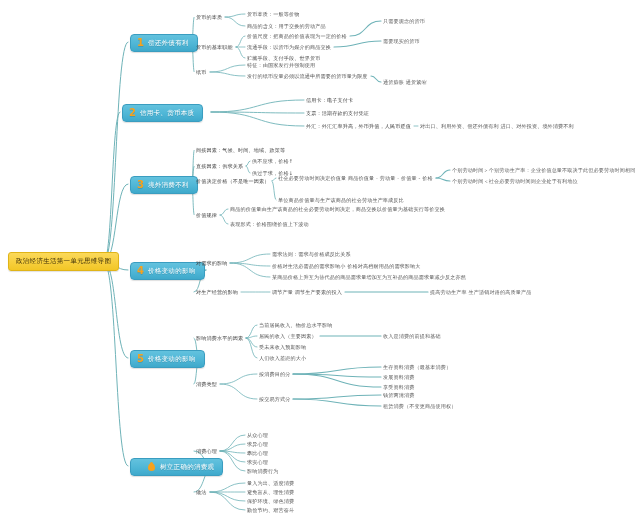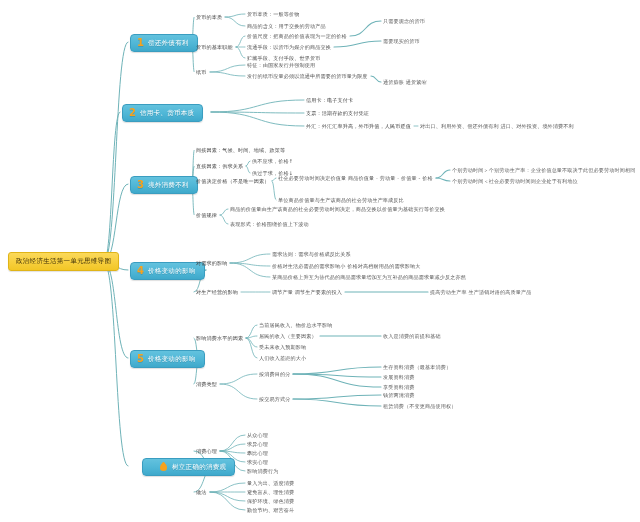--- a/index.html
+++ b/index.html
@@ -212,21 +212,21 @@
     <div class="lab l3" style="left: 259px; top: 344px;">受未来收入预期影响</div>
     <div class="lab l3" style="left: 259px; top: 355px;">人们收入差距的大小</div>
     <div class="lab l2" style="left: 196px; top: 381px;">消费类型</div>
     <div class="lab l3" style="left: 259px; top: 371px;">按消费目的分</div>
     <div class="lab l4" style="left: 383px; top: 364px;">生存资料消费（最基本消费）</div>
     <div class="lab l4" style="left: 383px; top: 374px;">发展资料消费</div>
     <div class="lab l4" style="left: 383px; top: 384px;">享受资料消费</div>
     <div class="lab l3" style="left: 259px; top: 396px;">按交易方式分</div>
     <div class="lab l4" style="left: 383px; top: 392px;">钱货两清消费</div>
     <div class="lab l4" style="left: 383px; top: 403px;">租赁消费（不变更商品使用权）</div>
-    <div class="branch" style="left: 142px; top: 458px; padding-left: 16px;">
+    <div class="branch" style="left: 130px; top: 458px; padding-left: 16px;">
       <span class="flame"></span>
       <span class="blabel">树立正确的消费观</span>
     </div>
     <div class="lab l2" style="left: 196px; top: 448px;">消费心理</div>
     <div class="lab l3" style="left: 247px; top: 432px;">从众心理</div>
     <div class="lab l3" style="left: 247px; top: 441px;">求异心理</div>
     <div class="lab l3" style="left: 247px; top: 450px;">攀比心理</div>
     <div class="lab l3" style="left: 247px; top: 459px;">求实心理</div>
     <div class="lab l3" style="left: 247px; top: 468px;">影响消费行为</div>
     <div class="lab l2" style="left: 196px; top: 489px;">做法</div>

